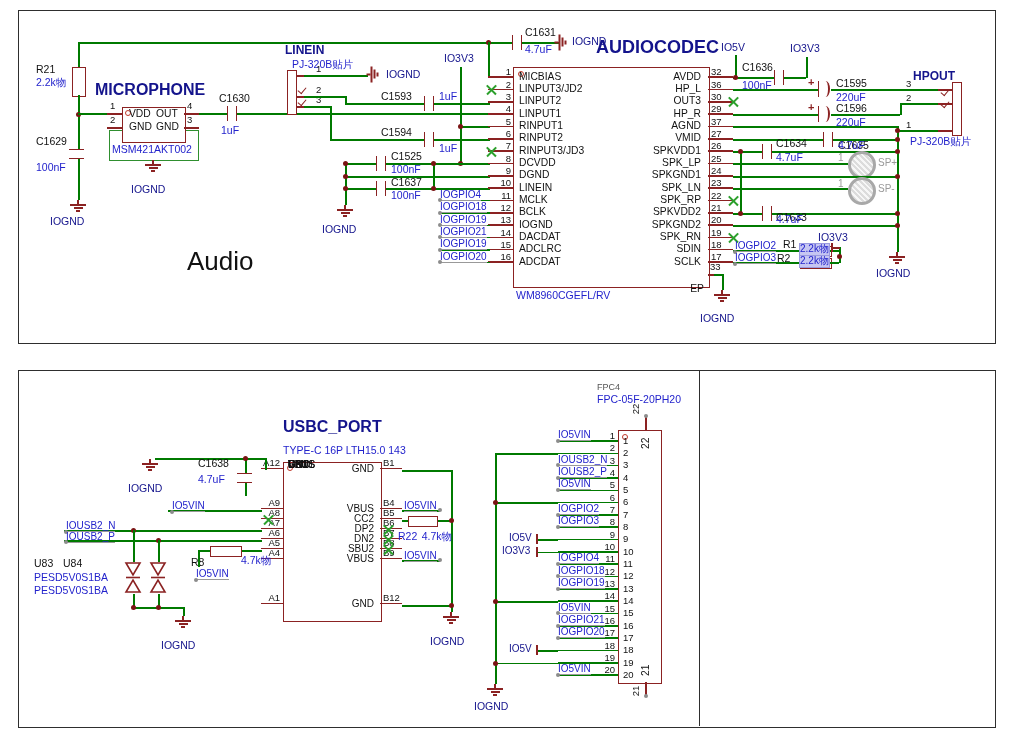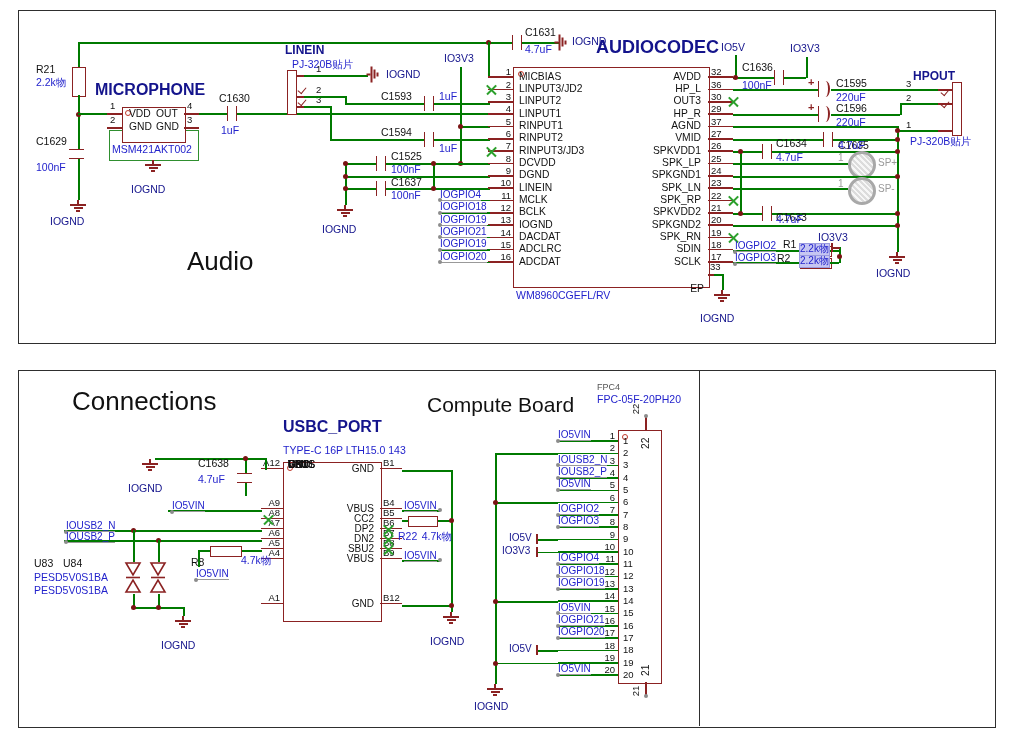--- a/index.html
+++ b/index.html
@@ -536,22 +536,20 @@
   <div class="wh" style="left:714px;top:274px;width:9px;"></div>
   <div class="wv" style="left:722px;top:274px;height:16px;"></div>
   <div class="gnd" style="left:713px;top:290px;">
       <i></i>
       <em></em>
       <b></b>
       <u></u>
     </div>
   <div class="t pwr" style="left:700px;top:313px;">IOGND</div>
 
-  <div class="t sec" style="left:72px;top:388px;">Connections</div>
-  <div class="t sec2" style="left:427px;top:394px;">Compute Board</div>
 
   <div class="t ttl" style="left:283px;top:419px;">USBC_PORT</div>
   <div class="t part" style="left:283px;top:445px;">TYPE-C 16P LTH15.0 143</div>
   <div class="box" style="left:283px;top:462px;width:97px;height:158px;"></div>
   <div class="p1" style="left:287px;top:465px;"></div>
 
   <div class="urows" id="usbc-ldes" style="left:250px;top:458px;width:33px;height:160px;">
 
   <div class="uprow">
         <span class="num">A12</span>

